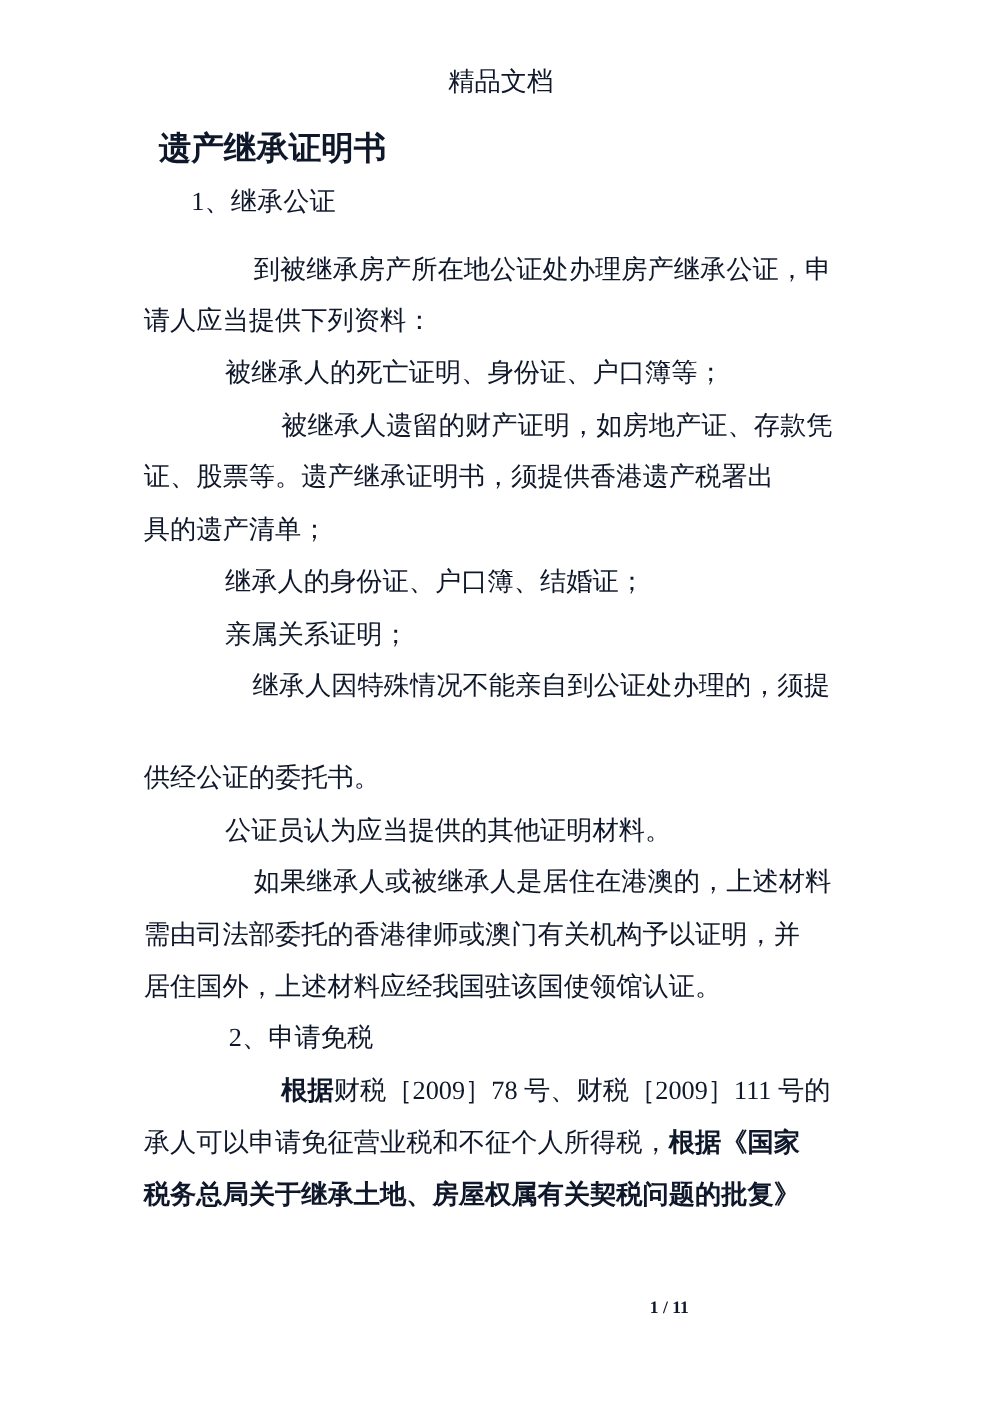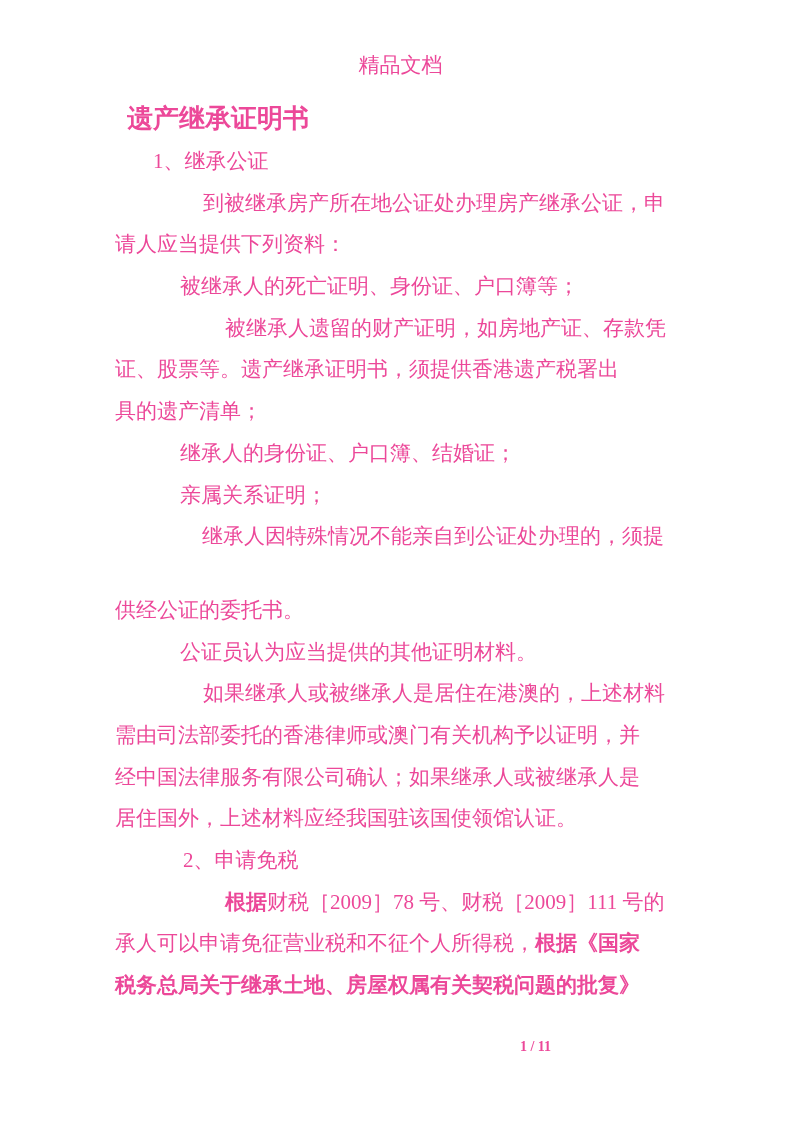--- a/index.html
+++ b/index.html
@@ -5,21 +5,21 @@
   html, body {
     margin: 0;
     padding: 0;
     background: #ffffff;
   }
   .page {
     position: relative;
     width: 694px;
     height: 1123px;
     background: #ffffff;
-    color: #ec4899;
+    color: #0f172a;
     font-family: "Liberation Serif", "DejaVu Serif", serif;
     overflow: hidden;
   }
   .doc-header {
     position: absolute;
     top: 50px;
     left: 115px;
     width: 571px;
     text-align: center;
     font-size: 21px;
@@ -62,34 +62,33 @@
 </head>
 <body>
 
 <div class="page">
   <div class="doc-header">精品文档</div>
 
   <h1 class="doc-title">遗产继承证明书</h1>
 
   <div class="doc-body" id="doc-body">
       <div class="text-line" style="padding-left: 38px;"><span class="seg">1、继承公证</span></div>
-      <div class="text-line" style="padding-left: 88px;"><span class="seg">到被继承房产所在地公证处办理房产继承公证，申</span></div>
+      <div class="text-line" style="padding-left: 88px; margin-top: 12px;"><span class="seg">到被继承房产所在地公证处办理房产继承公证，申</span></div>
       <div class="text-line" style="padding-left: 0px;"><span class="seg">请人应当提供下列资料：</span></div>
       <div class="text-line" style="padding-left: 65px;"><span class="seg">被继承人的死亡证明、身份证、户口簿等；</span></div>
       <div class="text-line" style="padding-left: 110px;"><span class="seg">被继承人遗留的财产证明，如房地产证、存款凭</span></div>
       <div class="text-line" style="padding-left: 0px;"><span class="seg">证、股票等。遗产继承证明书，须提供香港遗产税署出</span></div>
       <div class="text-line" style="padding-left: 0px;"><span class="seg">具的遗产清单；</span></div>
       <div class="text-line" style="padding-left: 65px;"><span class="seg">继承人的身份证、户口簿、结婚证；</span></div>
       <div class="text-line" style="padding-left: 65px;"><span class="seg">亲属关系证明；</span></div>
       <div class="text-line" style="padding-left: 87px;"><span class="seg">继承人因特殊情况不能亲自到公证处办理的，须提</span></div>
       <div class="text-line" style="padding-left: 0px; margin-top: 32px;"><span class="seg">供经公证的委托书。</span></div>
       <div class="text-line" style="padding-left: 65px;"><span class="seg">公证员认为应当提供的其他证明材料。</span></div>
       <div class="text-line" style="padding-left: 88px;"><span class="seg">如果继承人或被继承人是居住在港澳的，上述材料</span></div>
       <div class="text-line" style="padding-left: 0px;"><span class="seg">需由司法部委托的香港律师或澳门有关机构予以证明，并</span></div>
-      <div class="text-line" style="padding-left: 0px;"><span class="seg">经中国法律服务有限公司确认；如果继承人或被继承人是</span></div>
       <div class="text-line" style="padding-left: 0px;"><span class="seg">居住国外，上述材料应经我国驻该国使领馆认证。</span></div>
       <div class="text-line" style="padding-left: 68px;"><span class="seg">2、申请免税</span></div>
       <div class="text-line" style="padding-left: 110px;"><span class="seg bold">根据</span><span class="seg">财税［2009］78 号、财税［2009］111 号的</span></div>
       <div class="text-line" style="padding-left: 0px;"><span class="seg">承人可以申请免征营业税和不征个人所得税，</span><span class="seg bold">根据《国家</span></div>
       <div class="text-line" style="padding-left: 0px;"><span class="seg bold">税务总局关于继承土地、房屋权属有关契税问题的批复》</span></div>
     </div>
 
   <div class="page-number">1 / 11</div>
 </div>
 

